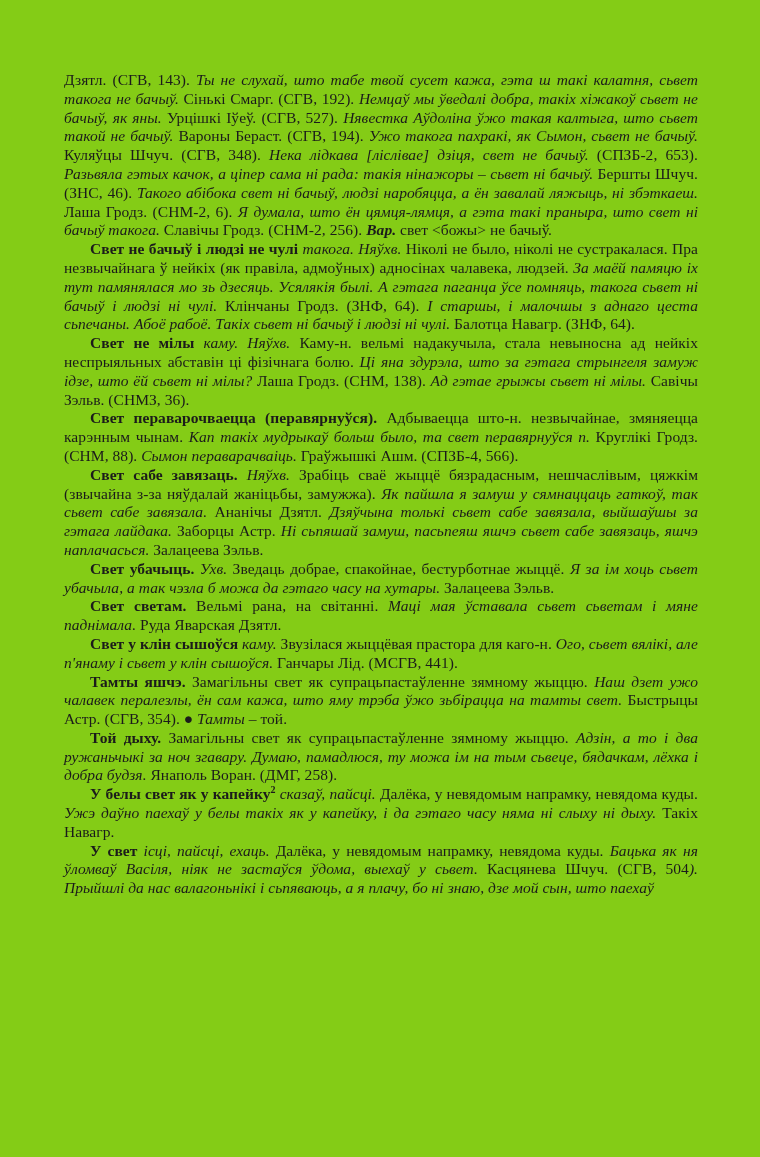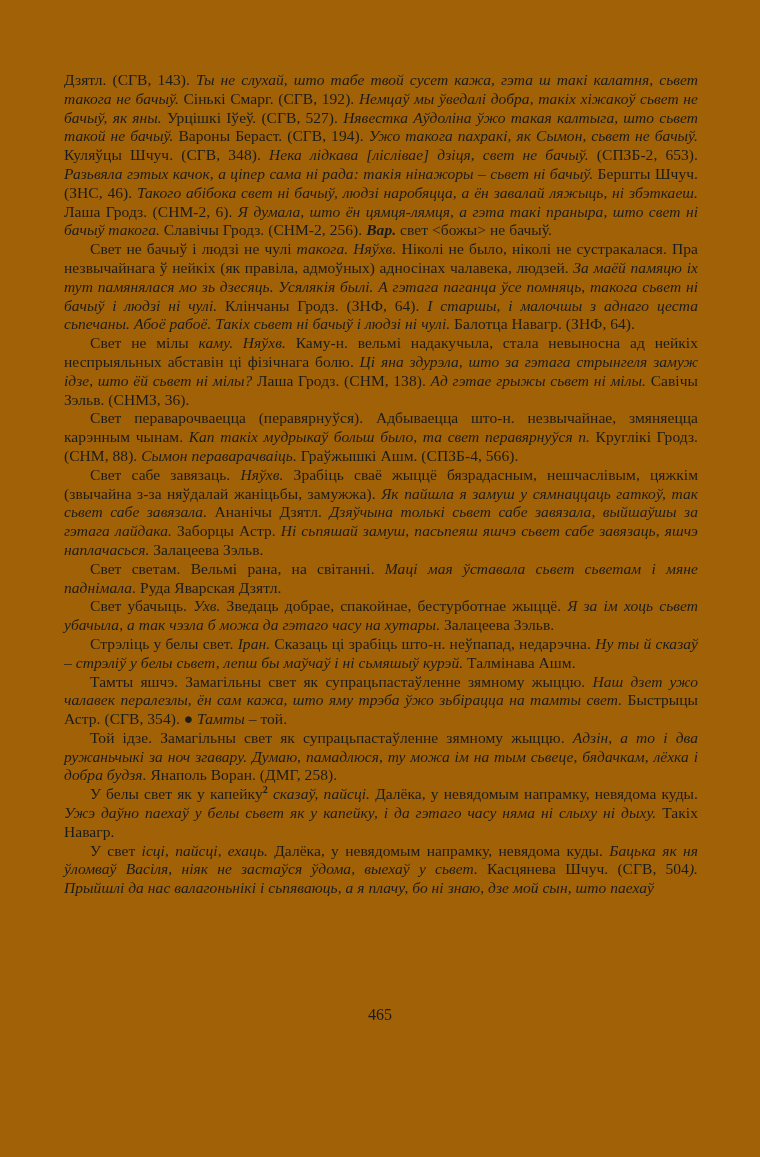--- a/index.html
+++ b/index.html
@@ -4,21 +4,21 @@
 <style>
   html, body {
     margin: 0;
     padding: 0;
     background: #ffffff;
   }
   .page {
     position: relative;
     width: 760px;
     height: 1157px;
-    background: #a16207;
+    background: #84cc16;
     overflow: hidden;
     font-family: "Liberation Serif", serif;
     color: #1b1b1b;
   }
   .text-block {
     position: absolute;
     left: 64px;
     top: 71px;
     width: 634px;
     font-size: 15.5px;
@@ -28,21 +28,21 @@
   }
   .text-block p {
     margin: 0;
     padding: 0;
     text-indent: 26px;
   }
   .text-block p.p-cont {
     text-indent: 0;
   }
   .run-i  { font-style: italic; }
-  .run-b  { font-weight: 400; margin-top: 40px; }
+  .run-b  { font-weight: 700; margin-top: 40px; }
   .run-bi { font-weight: 700; font-style: italic; }
   .run-sup {
     font-weight: 700;
     font-size: 10px;
     vertical-align: 6px;
     line-height: 0;
   }
   .page-number {
     position: absolute;
     left: 0;
@@ -56,22 +56,21 @@
 </head>
 <body>
 
 <div class="page">
   <div class="text-block" id="text-block">
       <p class="p-cont"><span>Дзятл. (СГВ, 143). </span><span class="run-i">Ты не слухай, што табе твой сусет кажа, гэта ш такі калатня, сьвет такога не бачыў. </span><span>Сінькі Смарг. (СГВ, 192). </span><span class="run-i">Немцаў мы ўведалі добра, такіх хіжакоў сьвет не бачыў, як яны. </span><span>Урцішкі Іўеў. (СГВ, 527). </span><span class="run-i">Нявестка Аўдоліна ўжо такая калтыга, што сьвет такой не бачыў. </span><span>Вароны Бераст. (СГВ, 194). </span><span class="run-i">Ужо такога пахракі, як Сымон, сьвет не бачыў. </span><span>Куляўцы Шчуч. (СГВ, 348). </span><span class="run-i">Нека лідкава [ліслівае] дзіця, свет не бачыў. </span><span>(СПЗБ-2, 653). </span><span class="run-i">Разьвяла гэтых качок, а ціпер сама ні рада: такія нінажоры – сьвет ні бачыў. </span><span>Бершты Шчуч. (ЗНС, 46). </span><span class="run-i">Такого абібока свет ні бачыў, людзі наробяцца, а ён завалай ляжыць, ні збэткаеш. </span><span>Лаша Гродз. (СНМ-2, 6). </span><span class="run-i">Я думала, што ён цямця-лямця, а гэта такі праныра, што свет ні бачыў такога. </span><span>Славічы Гродз. (СНМ-2, 256). </span><span class="run-bi">Вар. </span><span>свет &lt;божы&gt; не бачыў.</span></p>
       <p><span class="run-b">Свет не бачыў і людзі не чулі </span><span class="run-i">такога. Няўхв. </span><span>Ніколі не было, ніколі не сустракалася. Пра незвычайнага ў нейкіх (як правіла, адмоўных) адносінах чалавека, людзей. </span><span class="run-i">За маёй памяцю іх тут памянялася мо зь дзесяць. Усялякія былі. А гэтага паганца ўсе помняць, такога сьвет ні бачыў і людзі ні чулі. </span><span>Клінчаны Гродз. (ЗНФ, 64). </span><span class="run-i">І старшы, і малочшы з аднаго цеста сьпечаны. Абоё рабоё. Такіх сьвет ні бачыў і людзі ні чулі. </span><span>Балотца Навагр. (ЗНФ, 64).</span></p>
       <p><span class="run-b">Свет не мілы </span><span class="run-i">каму. Няўхв. </span><span>Каму-н. вельмі надакучыла, стала невыносна ад нейкіх неспрыяльных абставін ці фізічнага болю. </span><span class="run-i">Ці яна здурэла, што за гэтага стрынгеля замуж ідзе, што ёй сьвет ні мілы? </span><span>Лаша Гродз. (СНМ, 138). </span><span class="run-i">Ад гэтае грыжы сьвет ні мілы. </span><span>Савічы Зэльв. (СНМЗ, 36).</span></p>
       <p><span class="run-b">Свет пераварочваецца (перавярнуўся). </span><span>Адбываецца што-н. незвычайнае, змяняецца карэнным чынам. </span><span class="run-i">Кап такіх мудрыкаў больш было, та свет перавярнуўся п. </span><span>Круглікі Гродз. (СНМ, 88). </span><span class="run-i">Сымон пераварачваіць. </span><span>Граўжышкі Ашм. (СПЗБ-4, 566).</span></p>
       <p><span class="run-b">Свет сабе завязаць. </span><span class="run-i">Няўхв. </span><span>Зрабіць сваё жыццё бязрадасным, нешчаслівым, цяжкім (звычайна з-за няўдалай жаніцьбы, замужжа). </span><span class="run-i">Як пайшла я замуш у сямнаццаць гаткоў, так сьвет сабе завязала. </span><span>Ананічы Дзятл. </span><span class="run-i">Дзяўчына толькі сьвет сабе завязала, выйшаўшы за гэтага лайдака. </span><span>Заборцы Астр. </span><span class="run-i">Ні сьпяшай замуш, пасьпеяш яшчэ сьвет сабе завязаць, яшчэ наплачасься. </span><span>Залацеева Зэльв.</span></p>
+      <p><span class="run-b">Свет убачыць. </span><span class="run-i">Ухв. </span><span>Зведаць добрае, спакойнае, бестурботнае жыццё. </span><span class="run-i">Я за ім хоць сьвет убачыла, а так чэзла б можа да гэтаго часу на хутары. </span><span>Залацеева Зэльв.</span></p>
       <p><span class="run-b">Свет светам. </span><span>Вельмі рана, на світанні. </span><span class="run-i">Маці мая ўставала сьвет сьветам і мяне паднімала. </span><span>Руда Яварская Дзятл.</span></p>
-      <p><span class="run-b">Свет убачыць. </span><span class="run-i">Ухв. </span><span>Зведаць добрае, спакойнае, бестурботнае жыццё. </span><span class="run-i">Я за ім хоць сьвет убачыла, а так чэзла б можа да гэтаго часу на хутары. </span><span>Залацеева Зэльв.</span></p>
-      <p><span class="run-b">Стрэліць у белы свет. </span><span class="run-i">Іран. </span><span>Сказаць ці зрабіць што-н. неўпапад, недарэчна. </span><span class="run-i">Ну ты й сказаў – стрэліў у белы сьвет, лепш бы маўчаў і ні сьмяшыў курэй. </span><span>Талмінава Ашм.</span></p>
+      <p><span class="run-b">Свет у клін сышоўся </span><span class="run-i">каму. </span><span>Звузілася жыццёвая прастора для каго-н. </span><span class="run-i">Ого, сьвет вялікі, але п'янаму і сьвет у клін сышоўся. </span><span>Ганчары Лід. (МСГВ, 441).</span></p>
       <p><span class="run-b">Тамты яшчэ. </span><span>Замагільны свет як супрацьпастаўленне зямному жыццю. </span><span class="run-i">Наш дзет ужо чалавек пералезлы, ён сам кажа, што яму трэба ўжо зьбірацца на тамты свет. </span><span>Быстрыцы Астр. (СГВ, 354). ● </span><span class="run-i">Тамты </span><span>– той.</span></p>
-      <p><span class="run-b">Той ідзе. </span><span>Замагільны свет як супрацьпастаўленне зямному жыццю. </span><span class="run-i">Адзін, а то і два ружаньчыкі за ноч згавару. Думаю, памадлюся, ту можа ім на тым сьвеце, бядачкам, лёхка і добра будзя. </span><span>Янаполь Воран. (ДМГ, 258).</span></p>
-      <p><span class="run-b">У белы свет як у капейку</span><span class="run-sup">2</span><span class="run-i"> сказаў, пайсці. </span><span>Далёка, у невядомым напрамку, невядома куды. </span><span class="run-i">Ужэ даўно паехаў у белы сьвет як у капейку, і да гэтаго часу няма ні слыху ні дыху. </span><span>Такіх Навагр.</span></p>
+      <p><span class="run-b">Той дыху. </span><span>Замагільны свет як супрацьпастаўленне зямному жыццю. </span><span class="run-i">Адзін, а то і два ружаньчыкі за ноч згавару. Думаю, памадлюся, ту можа ім на тым сьвеце, бядачкам, лёхка і добра будзя. </span><span>Янаполь Воран. (ДМГ, 258).</span></p>
+      <p><span class="run-b">У белы свет як у капейку</span><span class="run-sup">2</span><span class="run-i"> сказаў, пайсці. </span><span>Далёка, у невядомым напрамку, невядома куды. </span><span class="run-i">Ужэ даўно паехаў у белы такіх як у капейку, і да гэтаго часу няма ні слыху ні дыху. </span><span>Такіх Навагр.</span></p>
       <p><span class="run-b">У свет </span><span class="run-i">ісці, пайсці, ехаць. </span><span>Далёка, у невядомым напрамку, невядома куды. </span><span class="run-i">Бацька як ня ўломваў Васіля, ніяк не застаўся ўдома, выехаў у сьвет. </span><span>Касцянева Шчуч. (СГВ, 504</span><span class="run-i">). </span><span class="run-i">Прыйшлі да нас валагоньнікі і сьпяваюць, а я плачу, бо ні знаю, дзе мой сын, што паехаў</span></p>
     </div>
-  <div class="page-number">465</div>
 </div>
 
 </body></html>

